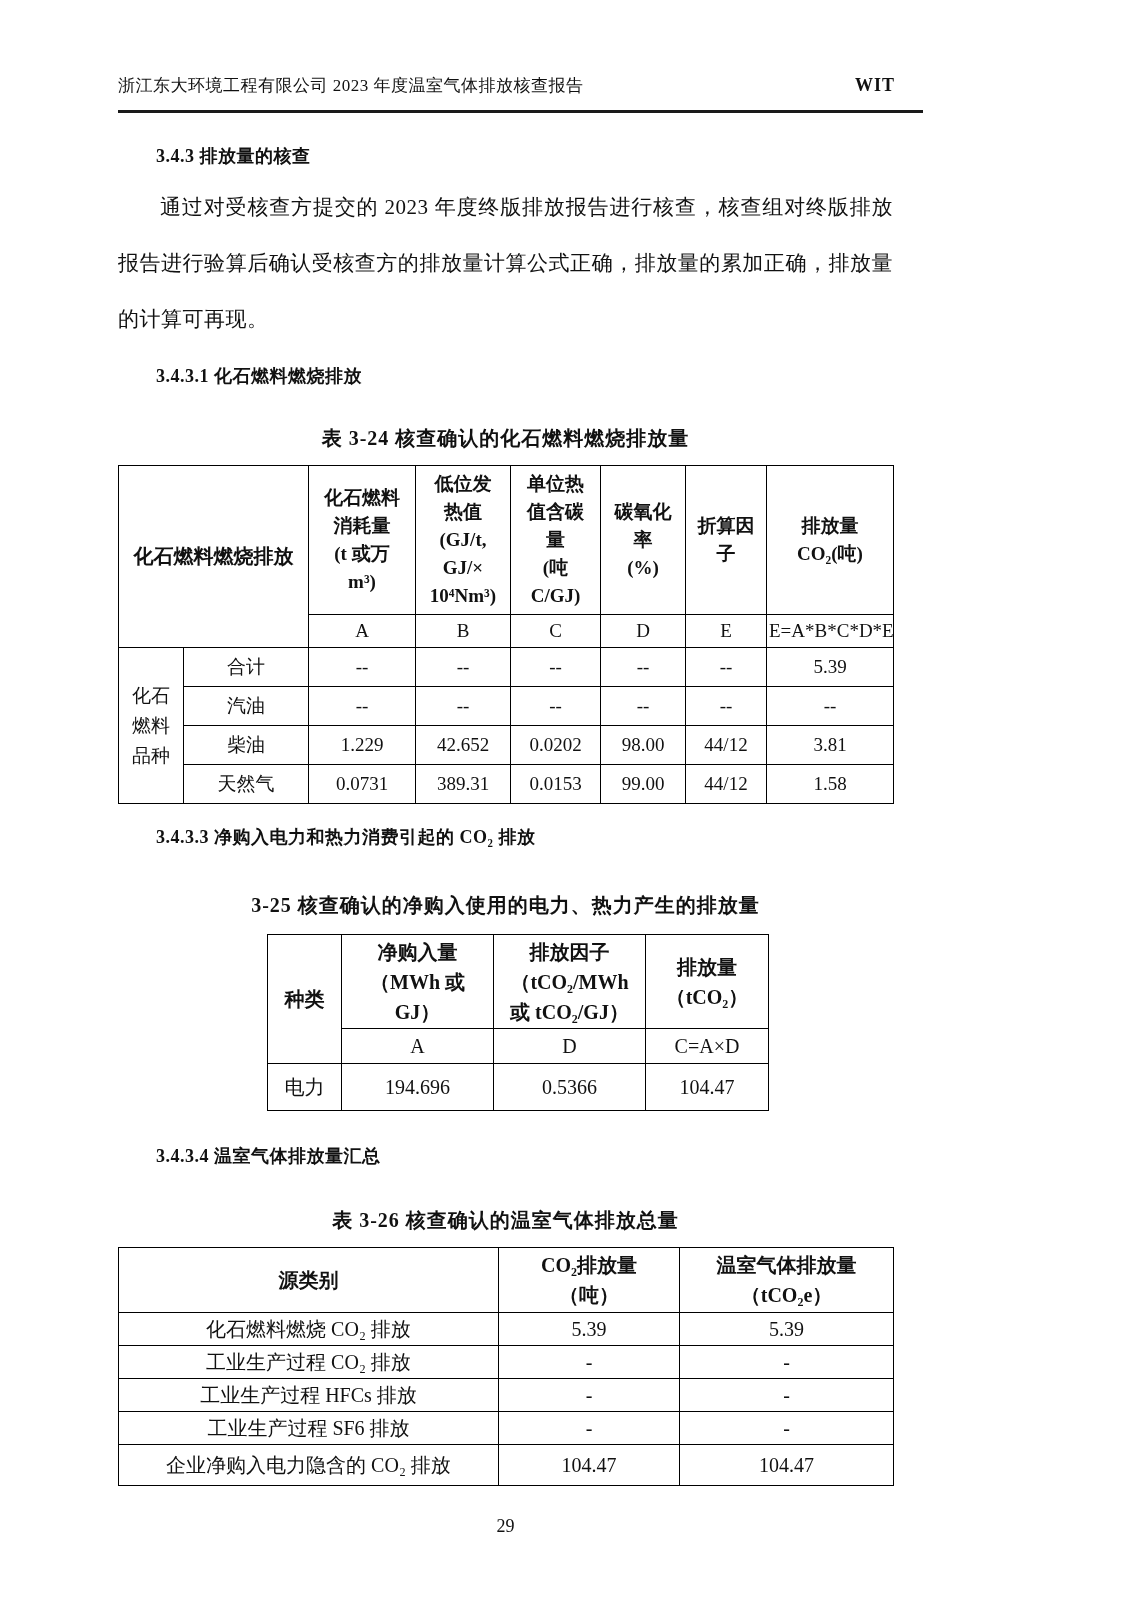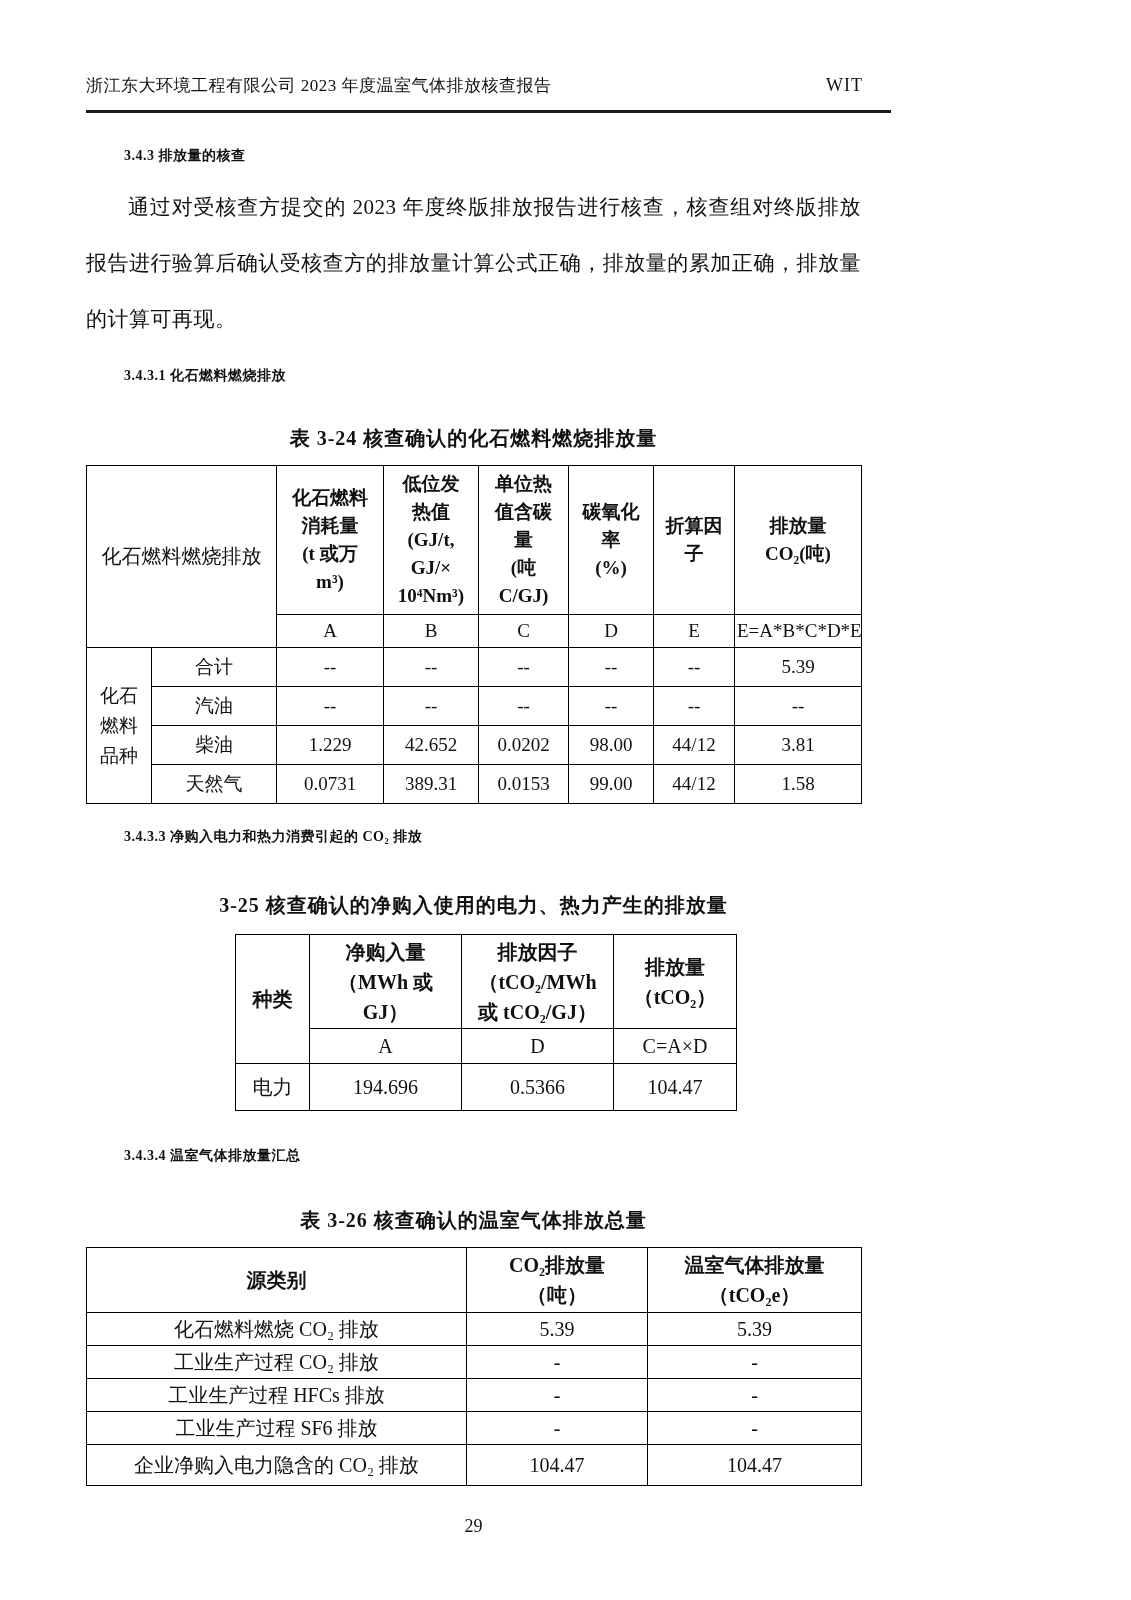--- a/index.html
+++ b/index.html
@@ -7,40 +7,40 @@
   body {
     width: 1131px; height: 1600px;
     background: #ffffff;
     color: #111111;
     font-family: "Liberation Serif", "DejaVu Serif", serif;
     overflow: hidden;
   }
   .page {
     box-sizing: border-box;
     width: 1044px; height: 1600px;
-    padding: 74px 170px 0 86px;
+    padding: 74px 170px 0 118px;
     position: relative;
   }
   
   .doc-header {
     width: 805px;
     display: flex;
     justify-content: space-between;
     align-items: baseline;
   }
   .doc-header .htitle { font-size: 17px; letter-spacing: 0.5px; }
-  .doc-header .hbrand { font-size: 18px; letter-spacing: 1px; padding-right: 28px; }
+  .doc-header .hbrand { font-size: 18px; letter-spacing: 1px; padding-right: 28px; font-weight: bold; }
   .doc-rule {
     width: 805px; height: 0;
     border-top: 3px solid #1a1a1a;
     margin-top: 13px;
   }
   
   .sec-heading {
-    font-size: 14px; font-weight: bold;
+    font-size: 18px; font-weight: bold;
     margin: 28px 0 0 38px;
     line-height: 30px;
     letter-spacing: 0.5px;
   }
   .body-para {
     width: 775px;
     font-size: 21px;
     line-height: 56px;
     text-align: justify;
     text-indent: 42px;
@@ -67,21 +67,21 @@
     vertical-align: middle;
     padding: 1px 2px;
     font-weight: normal;
     font-size: 19px;
     overflow: hidden;
   }
   .pre { white-space: pre-line; }
   
   .t24 { width: 775px; }
   .t24 .hdr th { font-weight: bold; line-height: 28px; height: 146px; }
-  .t24 .corner { font-weight: normal; font-size: 20px; }
+  .t24 .corner { font-weight: bold; font-size: 20px; }
   .t24 .frow td { height: 30px; }
   .t24 .brow td { height: 36px; }
   .t24 .rowgroup { line-height: 30px; }
   
   .t25 { width: 501px; margin-left: 149px; margin-top: 15px; }
   .t25 th { font-weight: bold; font-size: 20px; line-height: 30px; }
   .t25 .hdr th { height: 91px; }
   .t25 .corner { font-size: 20px; }
   .t25 .frow td { height: 32px; font-size: 20px; }
   .t25 .brow td { height: 44px; font-size: 20px; }

